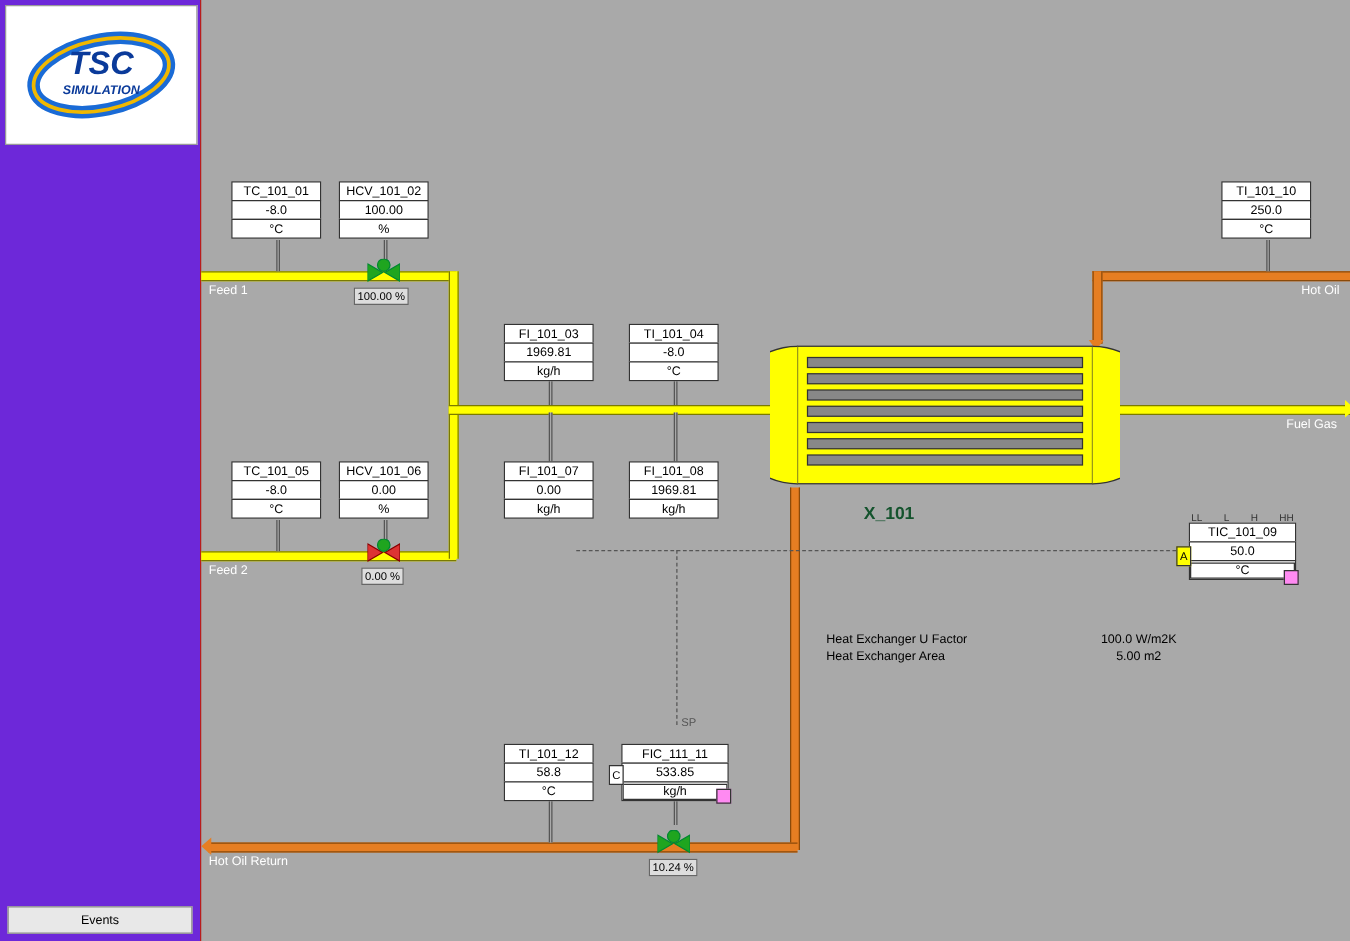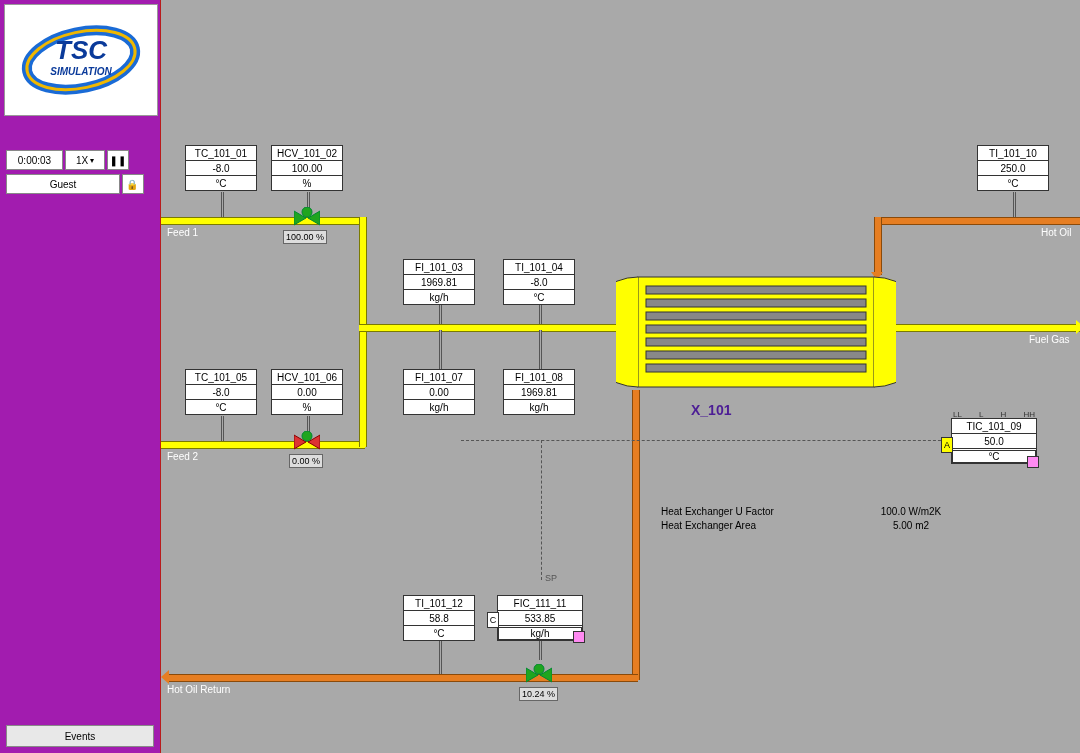--- a/index.html
+++ b/index.html
@@ -1,17 +1,17 @@
 <!DOCTYPE html>
 <html><head>
 <meta charset="utf-8">
 <style>
 html,body{margin:0;padding:0;width:1080px;height:753px;overflow:hidden;font-family:Arial,Helvetica,sans-serif;background:#a9a9a9}
 #frame{position:relative;width:1080px;height:753px}
-#side{position:absolute;left:0;top:0;width:160px;height:753px;background:#a21caf;border-right:3px solid #b91c1c}
+#side{position:absolute;left:0;top:0;width:160px;height:753px;background:#6d28d9;border-right:3px solid #b91c1c}
 #logo{position:absolute;left:4px;top:4px;width:152px;height:110px;background:#fff;border:1px solid #999;display:flex;align-items:center;justify-content:center}
 #sidectl{position:absolute;left:6px;top:150px;width:148px}
 .row{display:flex;align-items:center;gap:2px;margin-bottom:4px}
 .ctlbox{height:18px;border:1px solid #888;background:#fff;font-size:10px;display:flex;align-items:center;justify-content:center}
 #time{width:55px}
 #speed{width:38px}
 #pause{width:20px;font-size:10px}
 #user{width:112px}
 #userbtn{width:20px}
 #sidebtn{position:absolute;left:6px;bottom:6px;width:148px}
@@ -29,21 +29,21 @@
 .tag .unit{font-weight:normal}
 .ctag{position:absolute;width:86px;font-size:10px}
 .ctop{display:flex;gap:2px;font-size:8px;color:#333;justify-content:space-between;padding:0 2px}
 .cbox{display:flex;flex-direction:column}
 .cbox>div{border:1px solid #333;background:#fff;height:14px;display:flex;align-items:center;justify-content:center;margin-top:-1px}
 .cbox .rowu{display:flex;height:14px;margin-top:-1px}
 .cbox .rowu>div{border:1px solid #333;background:#fff;flex:1;display:flex;align-items:center;justify-content:center}
 .pill{position:absolute;width:10px;height:10px;background:#ff8af2;border:1px solid #333}
 .abox{position:absolute;width:10px;height:14px;background:#ff0;border:1px solid #333;font-size:9px;display:flex;align-items:center;justify-content:center}
 .lbl{position:absolute;font-size:10px;color:#fff}
-.lblk{position:absolute;font-size:10px;color:#4c1d95}
+.lblk{position:absolute;font-size:10px;color:#14532d}
 .vlabel{position:absolute;font-size:9px;border:1px solid #666;background:#ddd;padding:0 2px;height:12px;display:flex;align-items:center}
 .valve{position:absolute;width:26px;height:22px}
 #hx{position:absolute;left:455px;top:272px;width:280px;height:120px}
 .dash{position:absolute;border-top:1px dashed #555}
 .dashv{position:absolute;border-left:1px dashed #555}
 .info{position:absolute;font-size:10px;color:#000}
 .infov{position:absolute;font-size:10px;color:#000;text-align:center;width:80px}
 .stub{position:absolute;background:#a9a9a9;border-left:1px solid #555;border-right:1px solid #555;width:1px}
 .arr{position:absolute;width:0;height:0}
 </style>
@@ -52,34 +52,20 @@
 
 <div id="frame">
  <div id="side">
   <div id="logo">
    <svg width="140" height="90" viewBox="0 0 140 90">
     <ellipse cx="70" cy="45" rx="55" ry="28" fill="none" stroke="#1a6bd6" stroke-width="10" transform="rotate(-12 70 45)"></ellipse>
     <ellipse cx="70" cy="45" rx="55" ry="28" fill="none" stroke="#f0b800" stroke-width="3" transform="rotate(-12 70 45)"></ellipse>
     <text x="70" y="44" text-anchor="middle" font-size="26" font-weight="bold" font-style="italic" fill="#0a3a9a">TSC</text>
     <text x="70" y="60" text-anchor="middle" font-size="10" font-weight="bold" font-style="italic" fill="#0a3a9a">SIMULATION</text>
    </svg>
-  </div>
-  <div id="sidectl">
-   <div class="row">
-    <div id="time" class="ctlbox">0:00:03</div>
-    <div id="speed" class="ctlbox">
-            <span>1X</span> 
-            <span style="font-size:8px;margin-left:2px">▾</span>
-          </div>
-    <div id="pause" class="ctlbox">❚❚</div>
-   </div>
-   <div class="row">
-    <div id="user" class="ctlbox">Guest</div>
-    <div id="userbtn" class="ctlbox">🔒</div>
-   </div>
   </div>
   <div id="sidebtn">
    <div class="sbtn">Events</div>
   </div>
  </div>
 
  <div id="canvas">
 
   <div class="ln hy" style="left:0;top:217px;width:204px;height:6px"></div>
   <div class="ln vy" style="left:198px;top:217px;width:6px;height:110px"></div>

